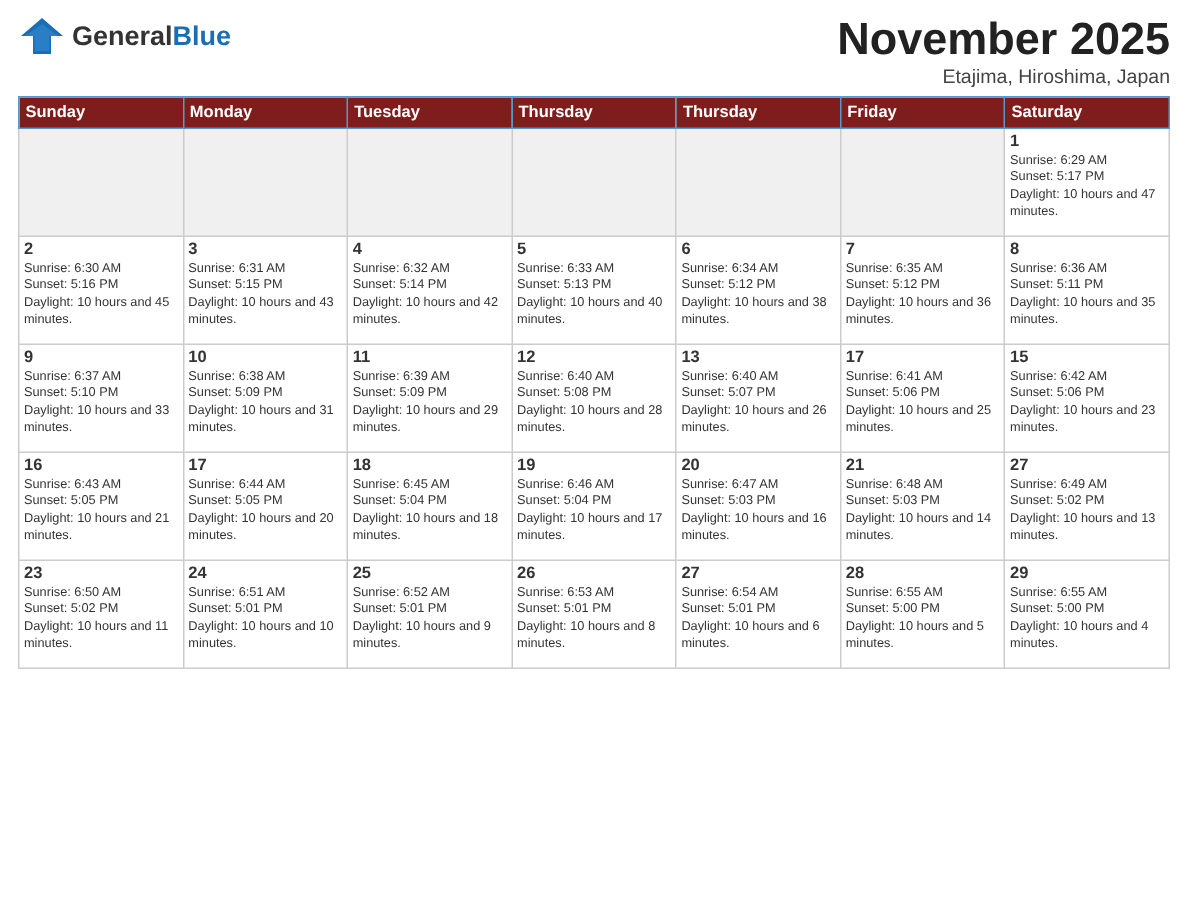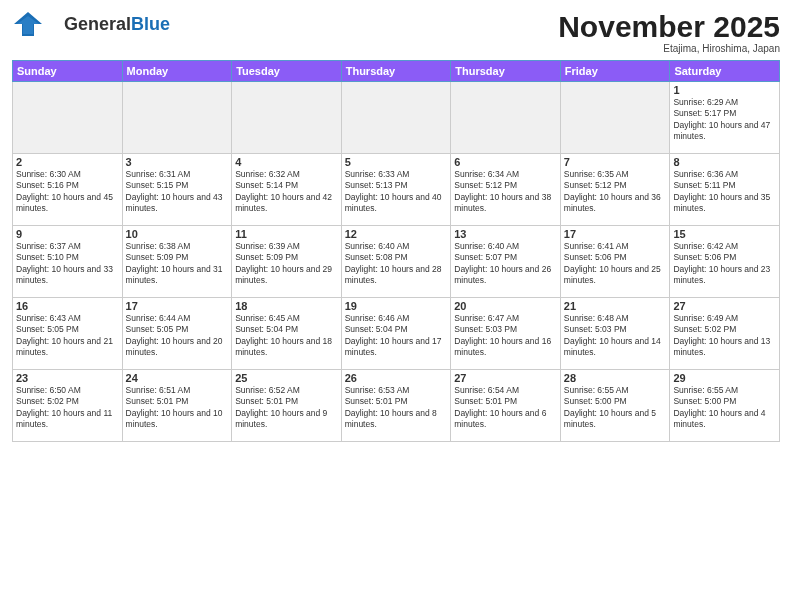--- a/index.html
+++ b/index.html
@@ -18,48 +18,48 @@
     }
     .header {
       display: flex;
       justify-content: space-between;
       align-items: flex-start;
       margin-bottom: 6px;
     }
     .logo {
       display: flex;
       align-items: center;
-      gap: 20px;
+      gap: 4px;
     }
     .logo-icon {
       width: 32px;
       height: 28px;
     }
     .title-block {
       text-align: right;
     }
     .month-title {
       font-size: 30px;
       font-weight: bold;
       color: #222;
       line-height: 1.1;
       text-align: center;
     }
     .location {
-      font-size: 10px;
+      font-size: 13px;
       color: #444;
       text-align: right;
     }
     .calendar {
       width: 100%;
       border-collapse: collapse;
       table-layout: fixed;
     }
     .calendar th {
-      background: #8b5cf6;
+      background: #7f1d1d;
       color: #fff;
       font-size: 11px;
       font-weight: bold;
       padding: 4px 4px;
       border: 1px solid #5599cc;
       text-align: left;
       margin-left: 34px;
     }
     .calendar td {
       border: 1px solid #ccc;

